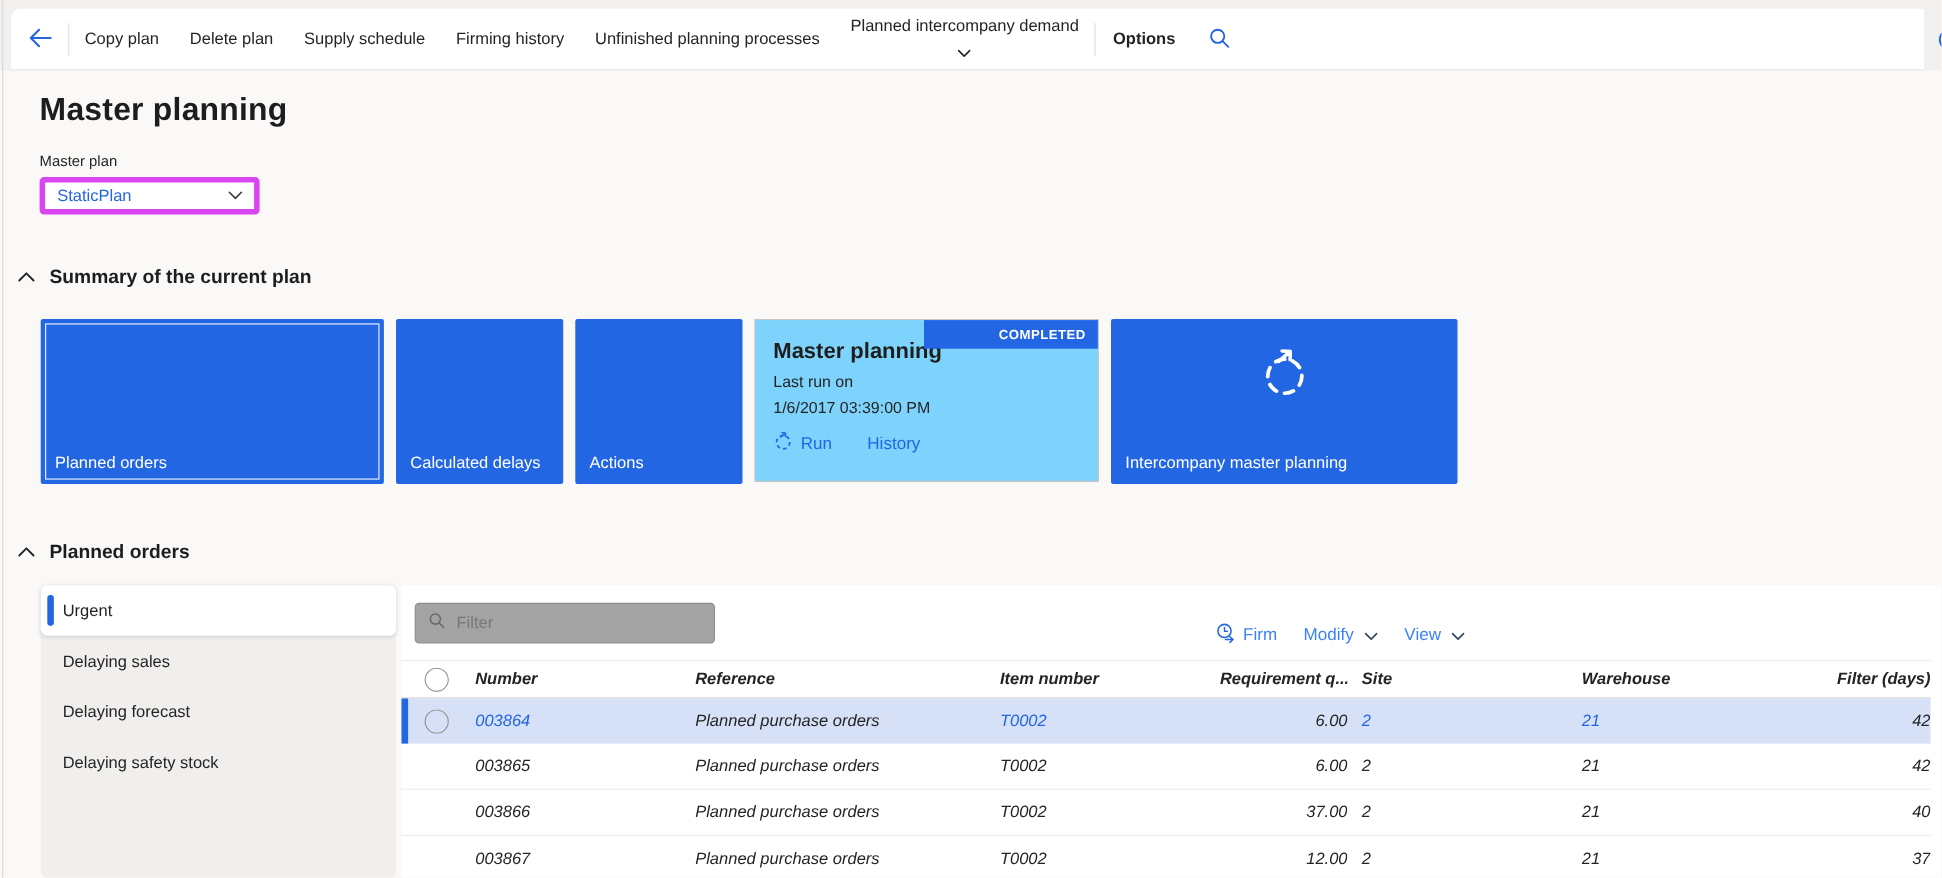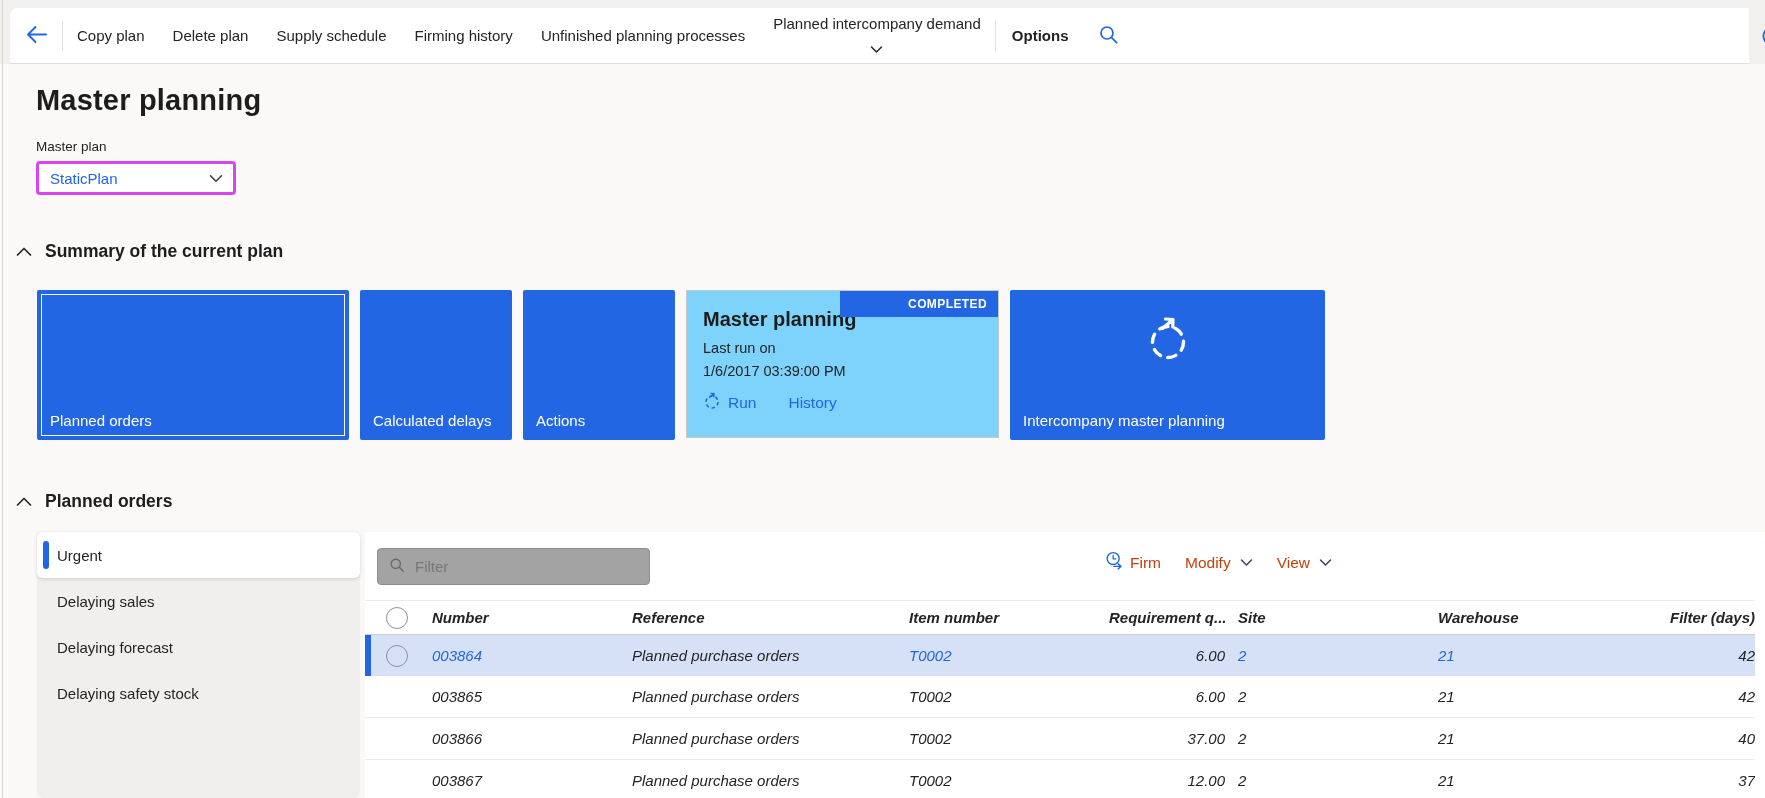--- a/index.html
+++ b/index.html
@@ -27,21 +27,21 @@
   .tb-drop{display:flex;align-items:center;gap:8px;flex-direction:column;}
   .tb-options{font-size:15px;font-weight:700;padding:0 16px;}
   .tb-search{padding:0 14px;display:flex;align-items:center;}
   .tb-refresh{position:absolute;left:1750px;top:16px;width:24px;height:24px;}
 
   
   h1{position:absolute;left:36px;top:84px;margin:0;font-size:29px;font-weight:700;color:#1d1d1d;letter-spacing:.2px;}
   .field{position:absolute;left:36px;top:139px;}
   .field label{display:block;font-size:13.5px;margin-bottom:7px;color:#242424;}
   .combo{
-    width:200px;height:34px;background:#fff;border:3px solid #d946ef;border-radius:4px;
+    width:200px;height:34px;background:#fff;border:5px solid #d946ef;border-radius:4px;
     display:flex;align-items:center;justify-content:space-between;padding:0 10px 0 11px;cursor:pointer;box-sizing:border-box;
   }
   .combo-val{color:#2266E3;font-size:15px;}
 
   
   .section-h{position:absolute;left:14px;display:flex;align-items:center;gap:11px;}
   .s1{top:241px;} .s2{top:491px;}
   .sec-title{font-size:17.5px;font-weight:700;color:#1d1d1d;}
   .chev-up{display:flex;align-items:center;cursor:pointer;padding:2px;}
 
@@ -93,21 +93,21 @@
     background:#a3a3a3;display:flex;align-items:center;box-sizing:border-box;
   }
   .filter svg{margin:0 8px 0 11px;flex:none;}
   .filter input{
     border:none;outline:none;flex:1;font-size:15px;font-family:inherit;color:#242424;background:transparent;min-width:0;
   }
   .filter input::placeholder{color:#7a7875;}
 
   .grid-actions{position:absolute;left:740px;top:19px;display:flex;align-items:center;gap:24px;}
   .ga{display:flex;align-items:center;gap:6px;background:none;border:none;cursor:pointer;
-    color:#c2410c;font-size:15.5px;font-family:inherit;padding:0;}
+    color:#3b82f6;font-size:15.5px;font-family:inherit;padding:0;margin-top:15px;}
   .ga .cv{margin-left:3px;display:flex;align-items:center;}
 
   .ghead,.grow{
     display:grid;grid-template-columns:67px 200px 277px 200px 116px 213px 217px 100px;
     align-items:center;width:1390px;font-style:italic;
   }
   .ghead{
     position:absolute;left:0;top:68px;height:35px;border-top:1px solid #edebe9;border-bottom:1px solid #cfcdcb;
     box-sizing:border-box;
   }

